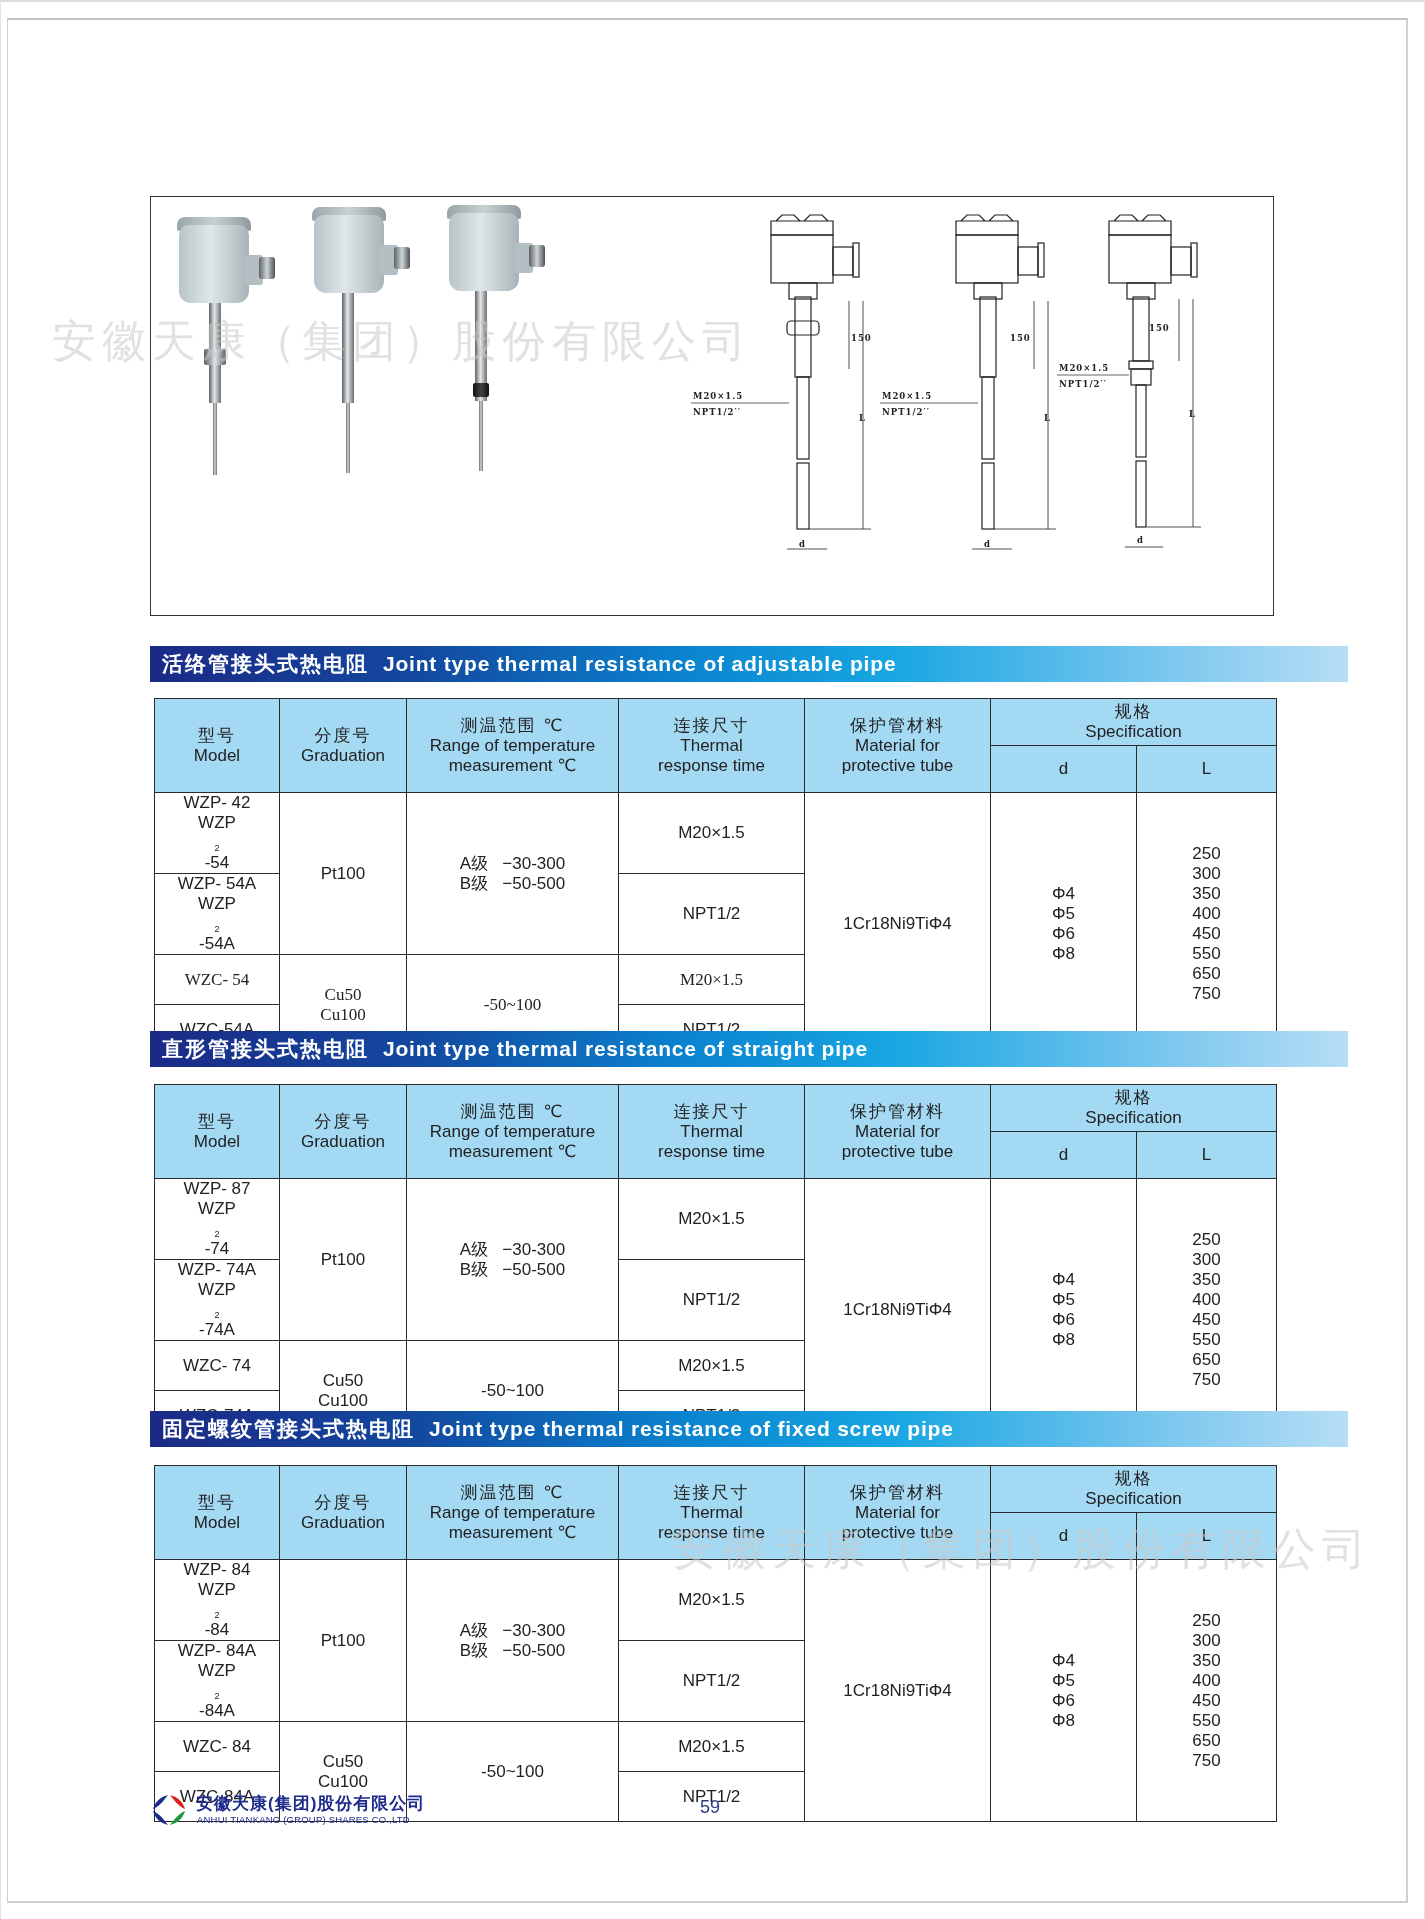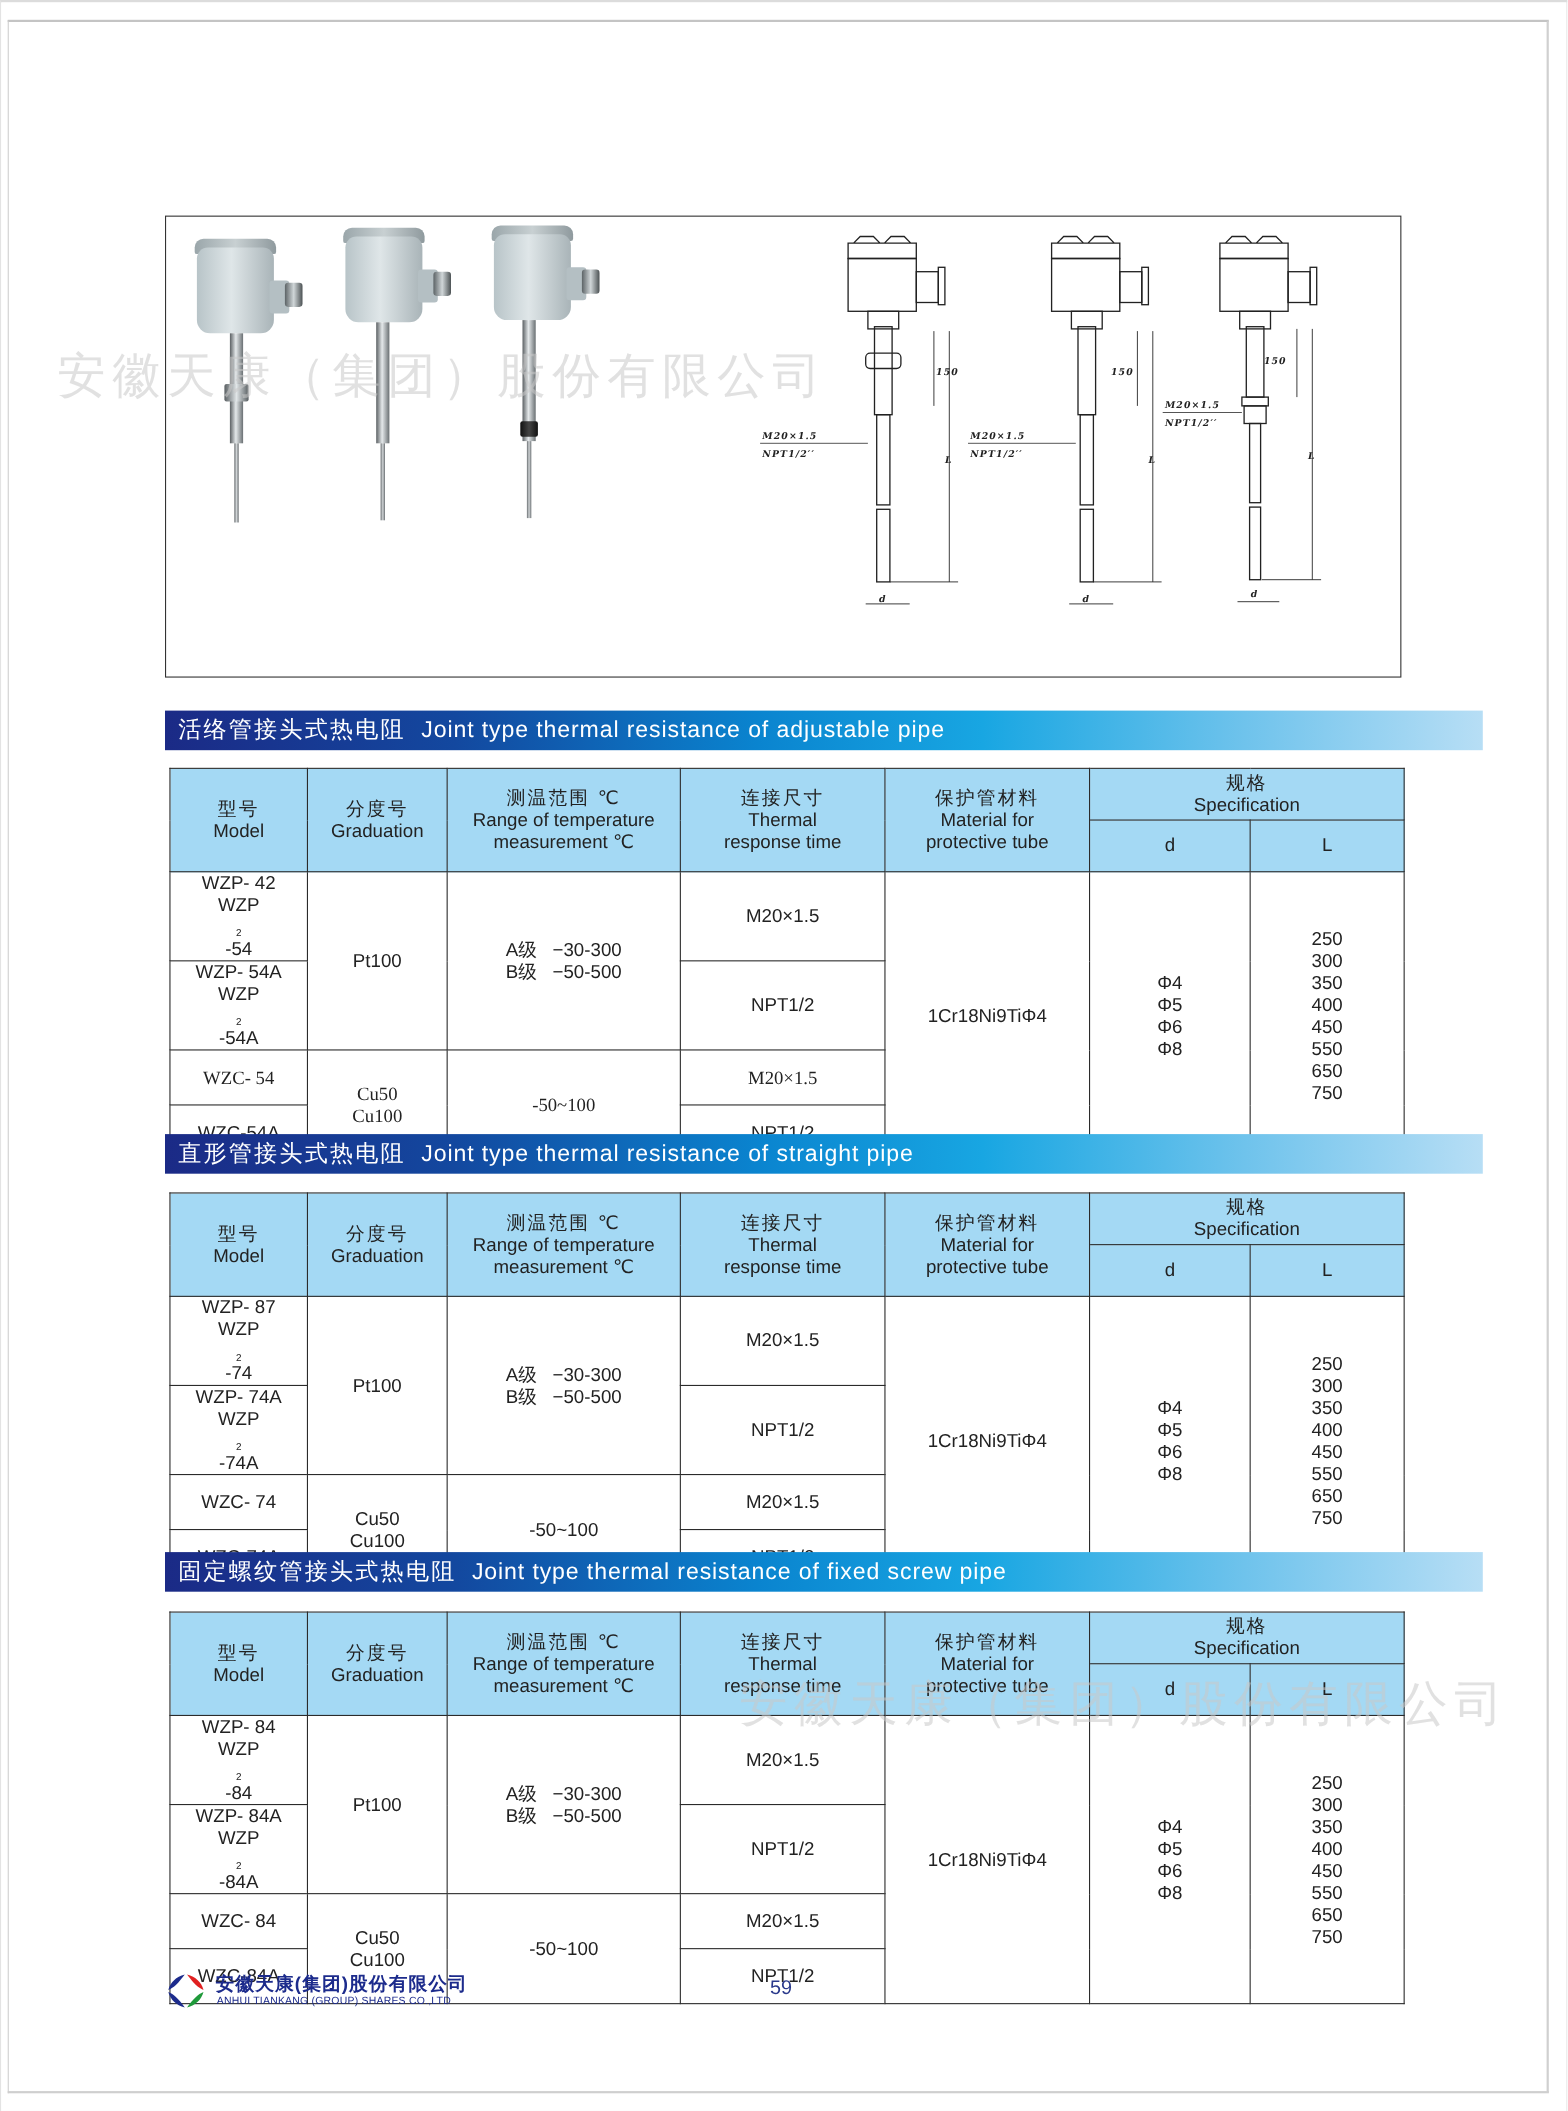--- a/index.html
+++ b/index.html
@@ -23,31 +23,31 @@
                   background:linear-gradient(90deg,#5c6366,#d0d6d8,#4c5254); }
   .probe .box-side { position:absolute; width:18px; height:30px; background:#b4bfc3; border-radius:3px; }
   .probe .stem { position:absolute; width:12px;
                  background:linear-gradient(90deg,#5b6063,#e4e8ea 45%,#6a7073); }
   .probe .rod { position:absolute; width:4px;
                 background:linear-gradient(90deg,#6a6f72,#cfd3d5,#6a6f72); }
   .probe .nut { position:absolute; width:22px; height:16px;
                 background:linear-gradient(90deg,#595f62,#e0e5e7,#595f62); border-radius:2px; }
   .probe .nut.black { background:linear-gradient(90deg,#111,#444,#111); height:14px; width:16px; }
 
-  .drawing { position:absolute;font-style:italic; }
+  .drawing { position:absolute; }
   .drawing svg { overflow:visible; }
   .dim-text { font-family:"DejaVu Serif","Liberation Serif",serif; font-weight:bold; font-size:8.5px; fill:#222; letter-spacing:1px; }
 
   .watermark { position:absolute; font-family:"DejaVu Sans",sans-serif; font-size:44px;
                color:rgba(200,200,200,0.55); letter-spacing:6px; white-space:nowrap; pointer-events:none; z-index:5; }
 
   
   .section-bar { position:absolute; left:150px; width:1198px; height:36px;
                  background:linear-gradient(90deg,#1b2a86 0%,#13489f 22%,#0a84cf 45%,#18a6e2 62%,#6fc3ec 82%,#b7def5 100%);
-                 color:#fff; font-weight:normal; font-size:21px; line-height:36px; padding-left:12px; box-sizing:border-box;
+                 color:#fff; font-weight:bold; font-size:21px; line-height:36px; padding-left:12px; box-sizing:border-box;
                  letter-spacing:0.8px; white-space:nowrap; }
   .section-bar .cn { letter-spacing:2px; margin-right:14px; }
 
   
   table.spec { position:absolute; left:154px; width:1122px; border-collapse:collapse; table-layout:fixed;
                font-size:17px; color:#222; }
   table.spec td, table.spec th { border:1.5px solid #2b2b2b; text-align:center; vertical-align:middle; padding:0; line-height:20px; }
   table.spec thead th { background:#a4d9f4; font-weight:normal; font-size:17px; line-height:20px; }
   table.spec th .cn { letter-spacing:2px; display:block; }
   table.spec .multi span { display:block; }

